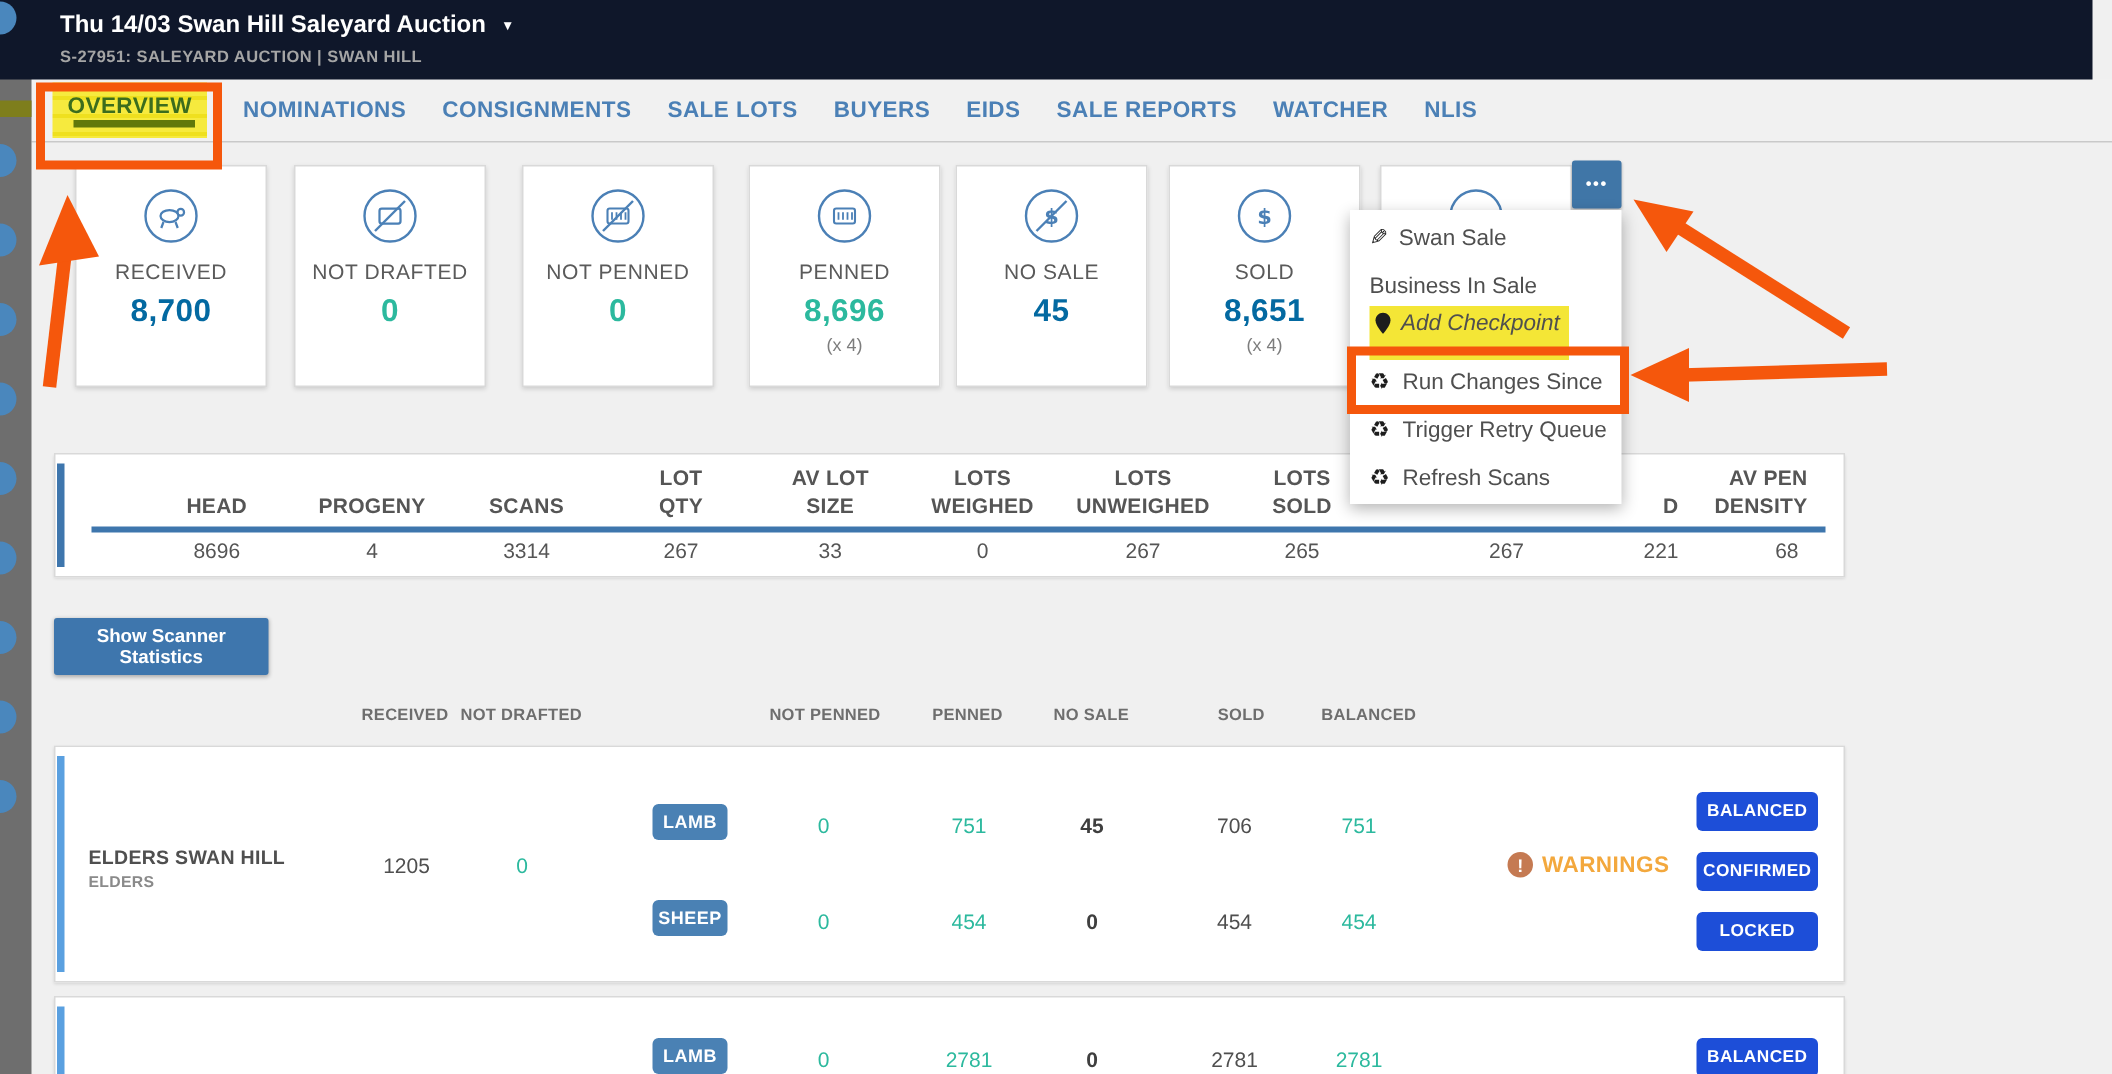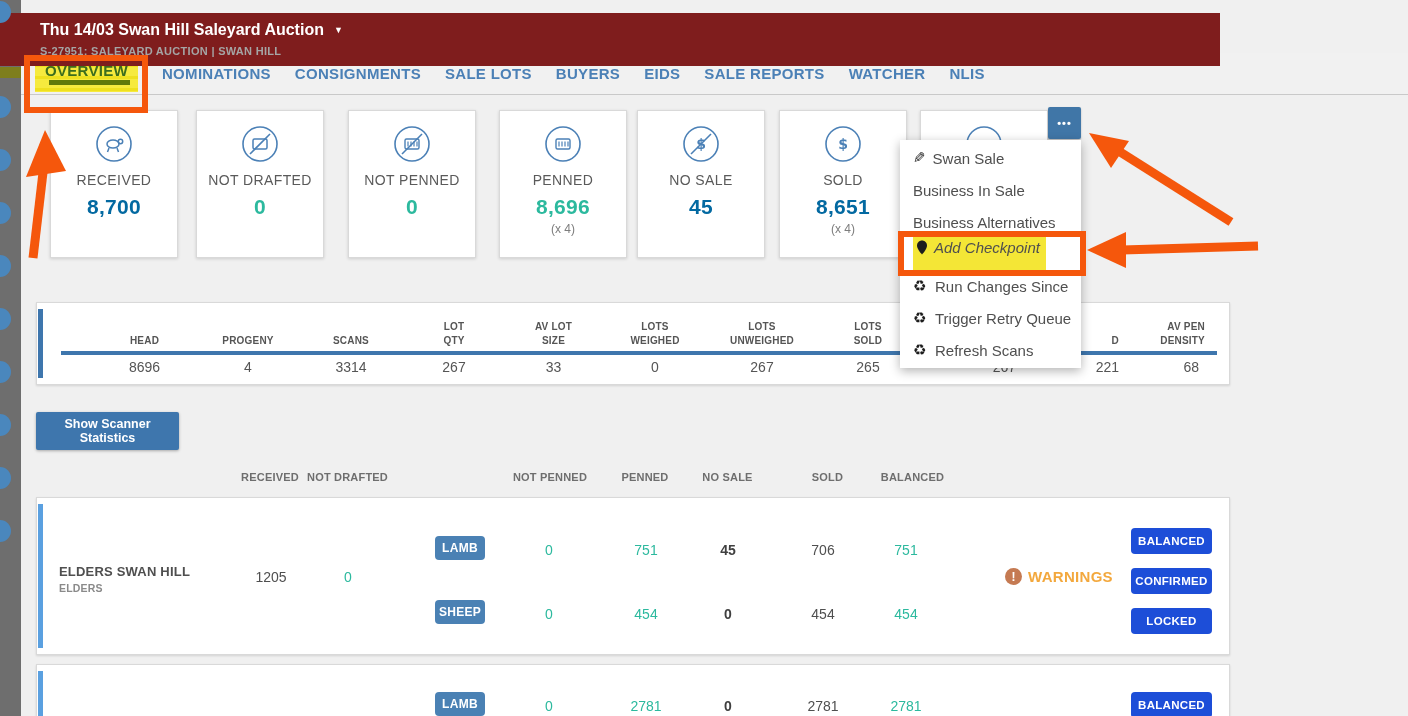--- a/index.html
+++ b/index.html
@@ -2,21 +2,21 @@
 <html><head>
 <meta charset="utf-8">
 <style>
   html,body{margin:0;padding:0;}
   body{
     width:1408px;height:716px;position:relative;overflow:hidden;
     background:#f0f0f0;font-family:"Liberation Sans",sans-serif;
     -webkit-font-smoothing:antialiased;
   }
   
-  .appbar{position:absolute;left:0;top:13px;width:1220px;height:53px;background:#7f1d1d;z-index:5;}
+  .appbar{position:absolute;left:0;top:0;width:1395px;height:53px;background:#0f172a;z-index:5;}
   .appbar-title{position:absolute;left:40px;top:8px;color:#ffffff;font-size:16px;font-weight:bold;display:flex;align-items:center;gap:10px;}
   .appbar-caret{font-size:9px;color:#ffffff;}
   .appbar-sub{position:absolute;left:40px;top:32px;color:#a5a5a5;font-size:11px;font-weight:bold;letter-spacing:.3px;}
   
   .sidebar{position:absolute;left:0;top:0;width:21px;height:716px;background:#6e6e6e;z-index:4;}
   .dots{position:absolute;left:0;top:0;z-index:6;}
   .side-dot{position:absolute;width:22px;height:22px;border-radius:50%;background:#4a87bd;left:-11px;}
   .olive-strip{position:absolute;left:0;top:67px;width:21px;height:11px;background:#7e7e1c;z-index:6;}
   
   .tabbar{position:absolute;left:21px;top:53px;width:1387px;height:42px;background:#f1f1f1;
@@ -44,21 +44,21 @@
   .menu-ic{display:inline-flex;width:22px;font-size:15px;color:#1d1d1d;}
   .menu-ic.flip{transform:scaleX(-1);width:auto;margin-right:7px;}
   .menu-hl{display:inline-flex;align-items:center;background:#f4e636;padding:3px 6px 16px 3px;font-style:italic;}
   .pin-svg{width:12px;height:15px;margin-right:6px;}
   
   .summary-card{position:absolute;left:36px;top:302px;width:1194px;height:83px;background:#fff;
     border:1px solid #d9d9d9;box-shadow:0 1px 2px rgba(0,0,0,.12);box-sizing:border-box;z-index:3;}
   .v-accent{position:absolute;left:1px;top:6px;bottom:6px;width:5px;background:#3e76ad;}
   .sum-grid{position:absolute;left:0;top:6px;width:1192px;display:grid;
     grid-template-columns:55px 105px 102px 104px 102px 97px 106px 108px 104px 104px 103px 102px;}
-  .sum-h{font-size:10px;font-weight:bold;color:#555;text-align:center;white-space:pre-line;line-height:1.35;
+  .sum-h{font-size:14px;font-weight:bold;color:#555;text-align:center;white-space:pre-line;line-height:1.35;
     display:flex;align-items:flex-end;justify-content:center;height:38px;letter-spacing:.2px;}
   .sum-grid.vals{top:56px;}
   .sum-v{font-size:14px;color:#555;text-align:center;}
   .ra{justify-content:flex-end;text-align:right;padding-right:8px;box-sizing:border-box;}
   .ra2{text-align:right;padding-right:30px;box-sizing:border-box;}
   .ha2{justify-content:flex-end;padding-right:24px;box-sizing:border-box;text-align:right;}
   .sum-rule{position:absolute;left:24px;right:12px;top:48px;height:4px;background:#3e76ad;}
   
   .scanner-btn{position:absolute;left:36px;top:412px;width:143px;height:38px;background:#3e76ad;color:#fff;
     font-weight:bold;font-size:12.5px;display:flex;align-items:center;justify-content:center;border-radius:2px;
@@ -287,23 +287,20 @@
 
 <div class="menu">
   <div class="menu-item">
     <span class="menu-ic flip">✎</span>
     <span>Swan Sale</span>
   </div>
   <div class="menu-item">
     <span>Business In Sale</span>
   </div>
   <div class="menu-item">
-    <span>Business Alternatives</span>
-  </div>
-  <div class="menu-item">
     <span class="menu-hl">
       <svg class="pin-svg" viewBox="0 0 24 30">
         <path d="M12 1C6.5 1 2 5.5 2 11c0 7.4 10 18 10 18s10-10.6 10-18C22 5.5 17.5 1 12 1z" fill="#1d1d1d"></path>
       </svg>
       <span>Add Checkpoint</span>
     </span>
   </div>
   <div class="menu-item">
     <span class="menu-ic">♻</span>
     <span>Run Changes Since</span>

